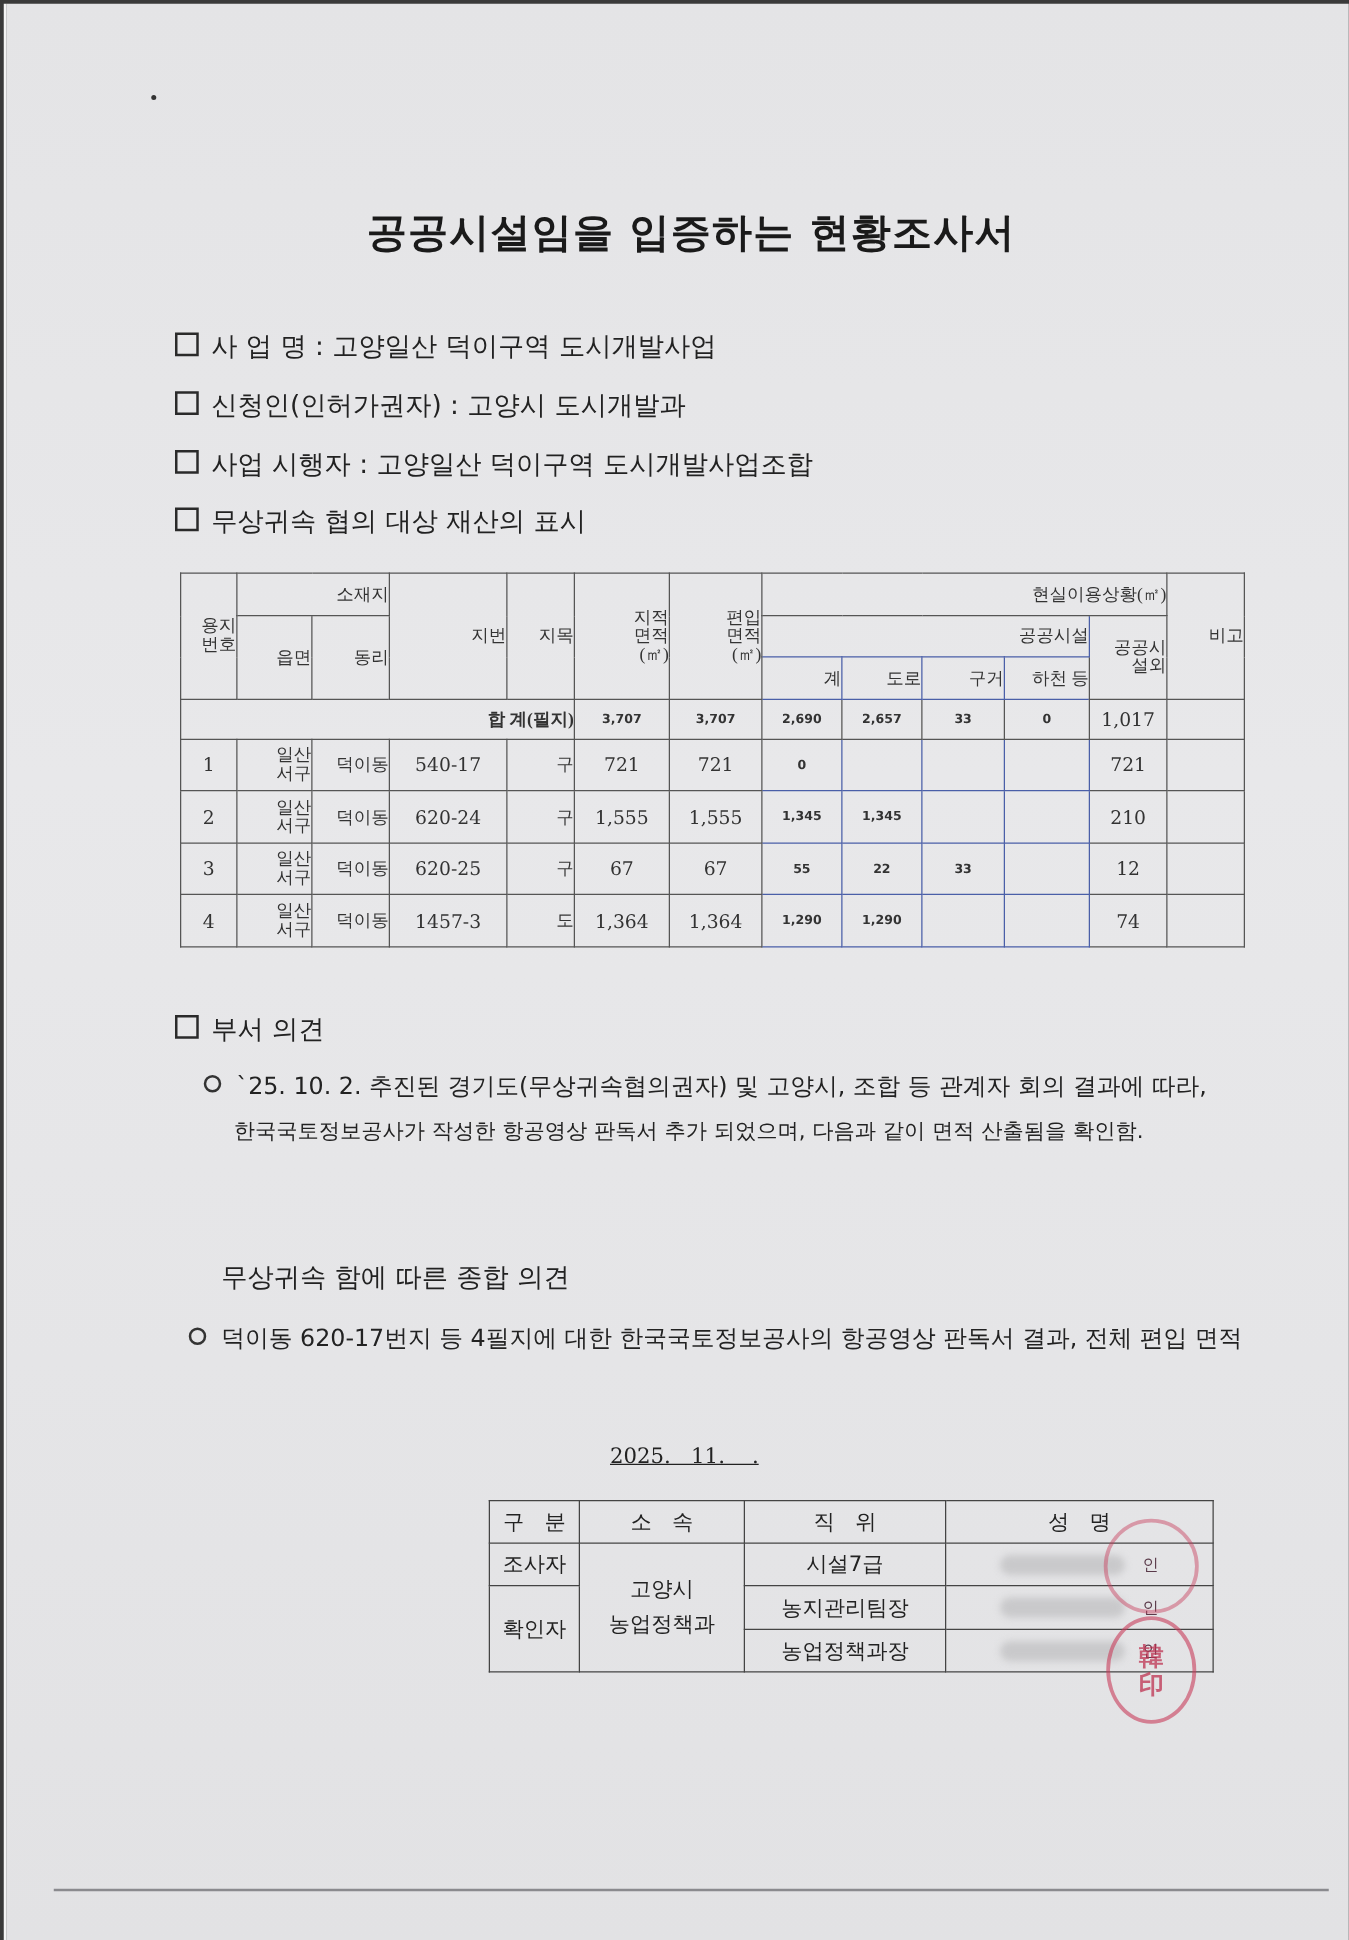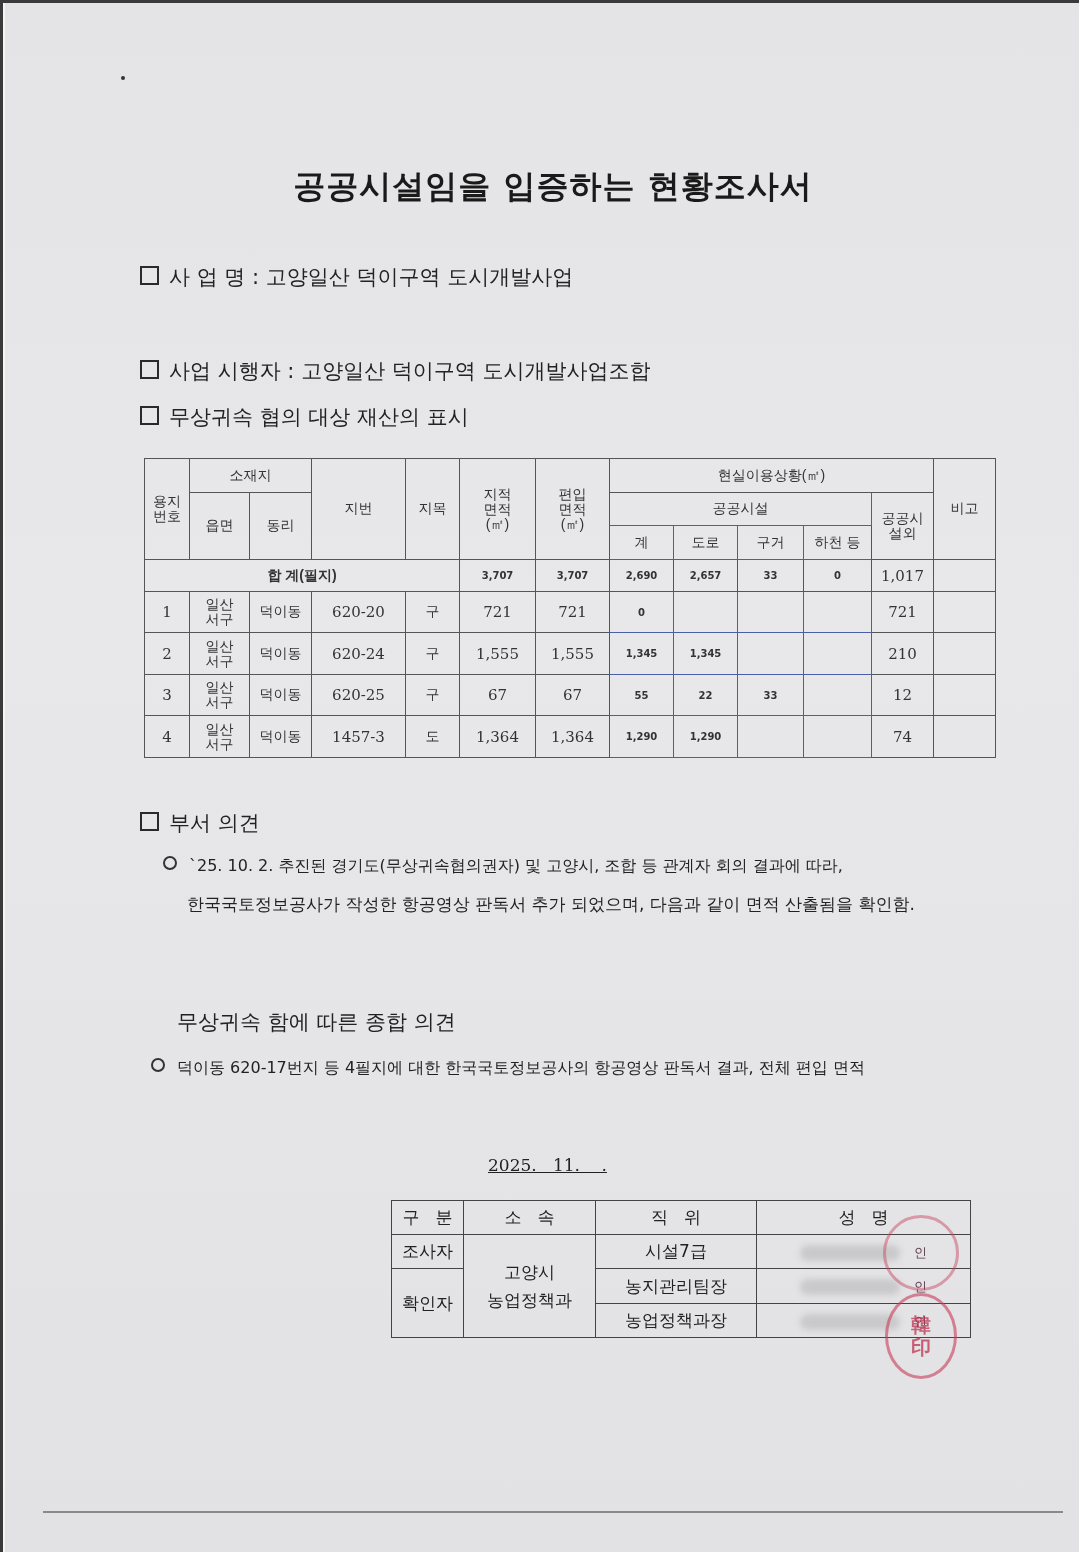--- a/index.html
+++ b/index.html
@@ -16,30 +16,30 @@
     border-left:2px solid #f4f4f4;
   }
   .dot { position:absolute; width:4px; height:4px; border-radius:50%; background:#333; left:116px; top:73px; }
   .title {
     position:absolute; left:0; width:100%; top:162px; text-align:center;
     font-size:32px; font-weight:bold; letter-spacing:1px; color:#1a1a1a;
     padding-left:20px; box-sizing:border-box;
   }
   .line { position:absolute; left:135px; font-size:21px; white-space:nowrap; color:#222; }
   .line .box { display:inline-block; width:15px; height:15px; border:2px solid #2a2a2a; margin-right:10px; vertical-align:-1px; }
-  .bullet { position:absolute; left:158px; font-size:16px; white-space:nowrap; color:#222; }
+  .bullet { position:absolute; left:158px; font-size:19px; white-space:nowrap; color:#222; }
   .bullet .o { display:inline-block; width:10px; height:10px; border:2px solid #333; border-radius:50%; margin-right:12px; vertical-align:1px; }
   .cont { position:absolute; font-size:17px; white-space:nowrap; color:#222; }
 
   table.prop {
     position:absolute; left:139px; top:455px; border-collapse:collapse;
     font-family:"DejaVu Serif", serif; font-size:15px; color:#333;
   }
   table.prop td { border:1.5px solid #555; text-align:center; padding:0; }
-  table.prop td.hd { font-family:Liberation Sans, sans-serif; font-size:14px; color:#333; }
+  table.prop td.hd { font-family:Liberation Serif, serif; font-size:14px; color:#333;text-align:right; }
   table.prop td.b { border-color:#4a5fa8; }
   table.prop td.bold { font-weight:bold; font-family:"DejaVu Sans", sans-serif; font-size:10px; }
   .vs { line-height:15px; font-size:14px; }
 
   .date { position:absolute; left:483px; top:1152px; font-family:"DejaVu Serif", serif; font-size:17px; color:#222;text-decoration:underline; }
 
   table.sig {
     position:absolute; left:386px; top:1197px; border-collapse:collapse;
     font-size:17px; color:#222;
   }
@@ -54,20 +54,23 @@
 </head>
 <body>
 
 <div class="paper">
   <div class="dot"></div>
 
   <div class="title">공공시설임을 입증하는 현황조사서</div>
 
   <div class="line" style="top:260px">
     <span class="box"></span><span>사 업 명</span> : <span>고양일산 덕이구역 도시개발사업</span>
+  </div>
+  <div class="line" style="top:307px">
+    <span class="box"></span><span>신청인(인허가권자)</span> : <span>고양시 도시개발과</span>
   </div>
   <div class="line" style="top:354px">
     <span class="box"></span><span>사업 시행자</span> : <span>고양일산 덕이구역 도시개발사업조합</span>
   </div>
   <div class="line" style="top:400px">
     <span class="box"></span><span>무상귀속 협의 대상 재산의 표시</span>
   </div>
 
   <table class="prop">
     <colgroup>
@@ -123,21 +126,21 @@
       <td class="bold">33</td>
       <td class="bold">0</td>
       <td>1,017</td>
       <td></td>
     </tr>
     <tr style="height:41px">
       <td>1</td>
       <td class="hd vs" style="white-space:pre-line">일산
 서구</td>
       <td class="hd">덕이동</td>
-      <td>620-20</td>
+      <td>540-17</td>
       <td class="hd">구</td>
       <td>721</td>
       <td>721</td>
       <td class="b bold">0</td>
       <td class="b bold"></td>
       <td class="b bold"></td>
       <td class="b"></td>
       <td>721</td>
       <td></td>
     </tr>

